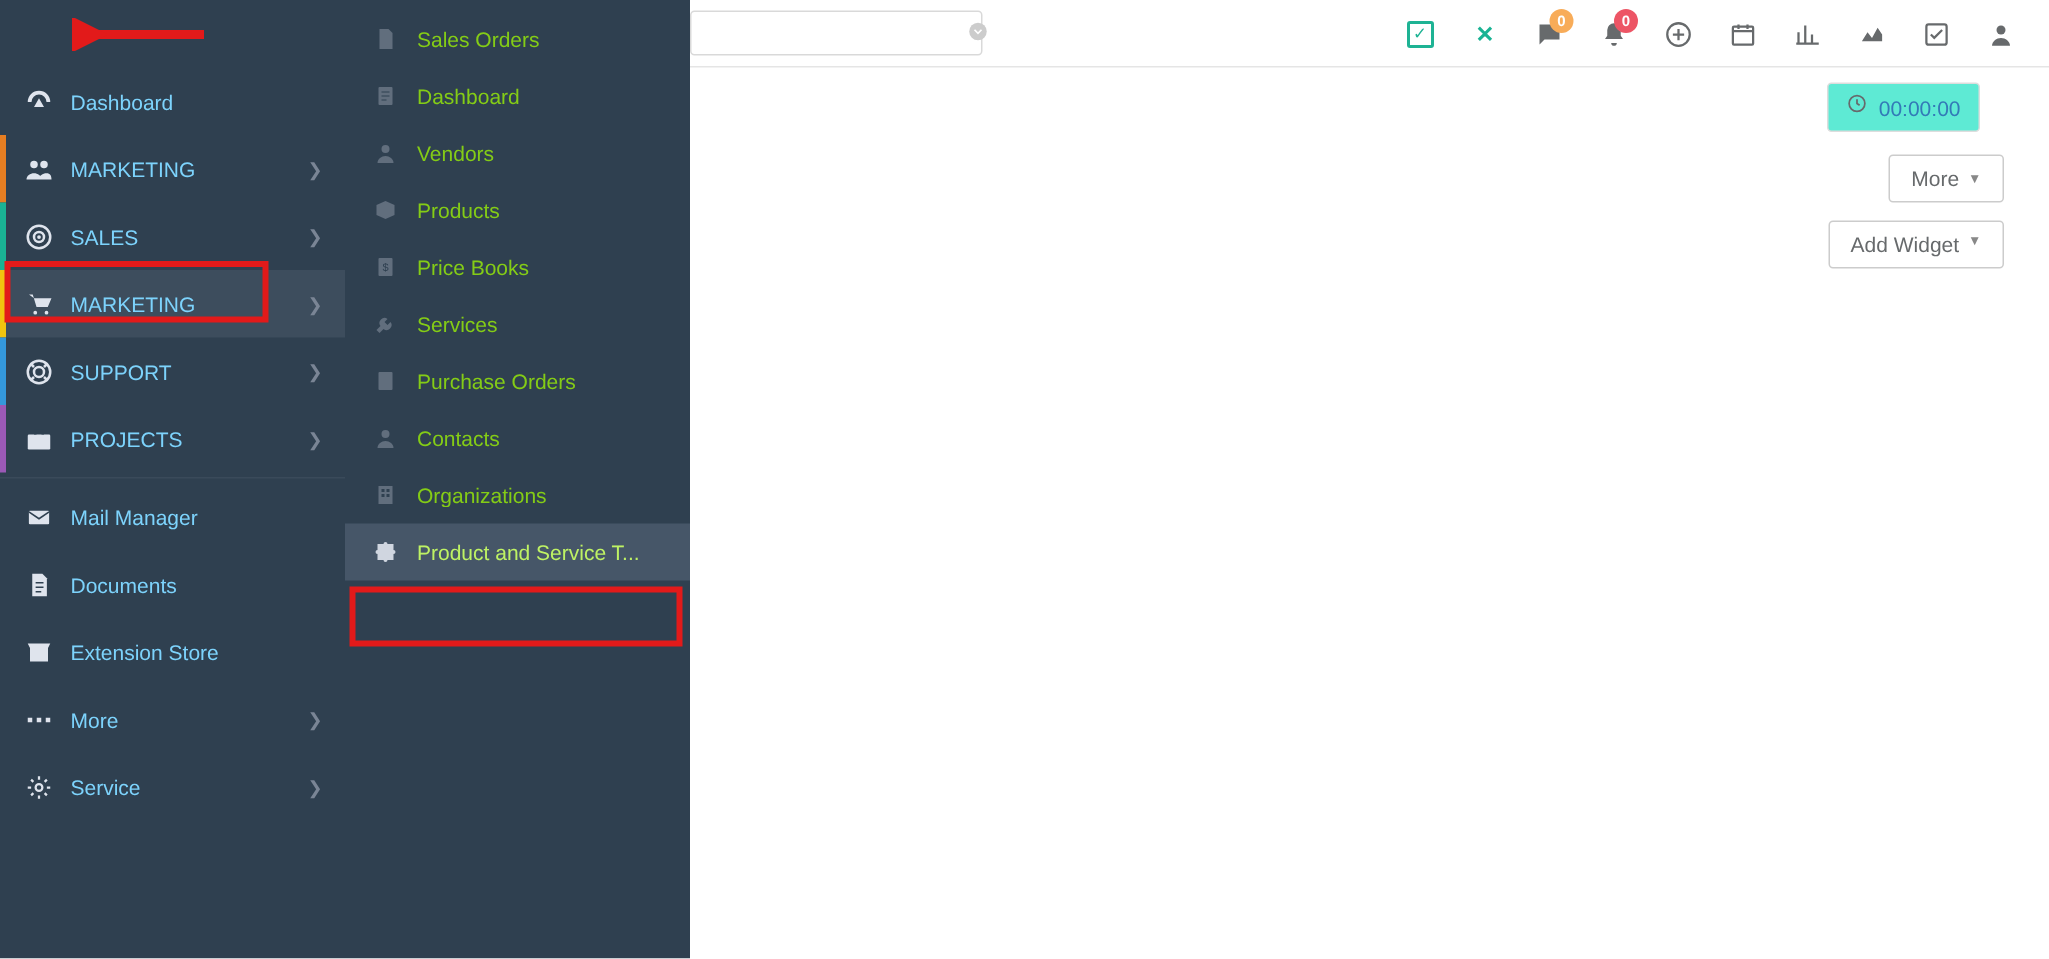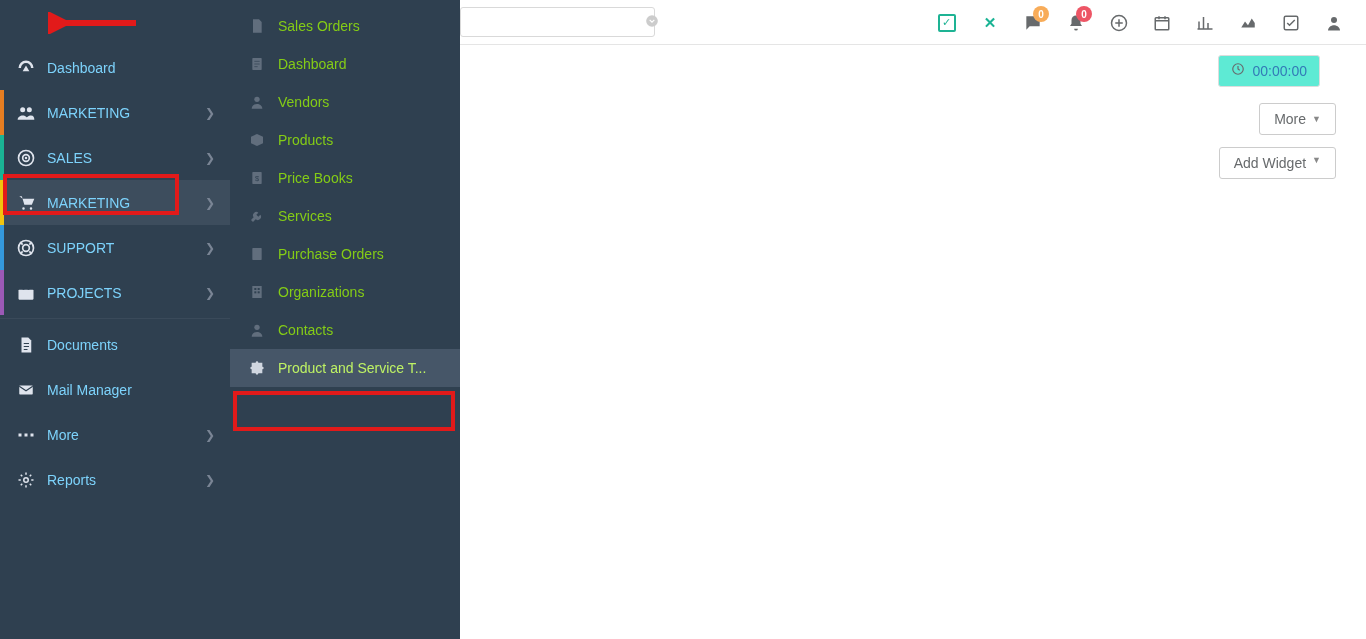--- a/index.html
+++ b/index.html
@@ -232,58 +232,66 @@
     <span class="lbl">PROJECTS</span>
     <span class="chev">❯</span>
   </div>
 
   <div class="sb-sep"></div>
 
 
   <div class="sb-item">
     <span class="ic">
         <svg class="white" width="18" height="18" viewBox="0 0 24 24">
+          <rect x="3" y="6" width="18" height="12" rx="1"></rect>
+          <path d="M3 7l9 6 9-6" stroke="#2f4050" stroke-width="1.5" fill="none"></path>
+        </svg>
+      </span>
+    <span class="lbl">Mail Manager</span>
+  </div>
+
+  <div class="sb-item">
+    <span class="ic">
+        <svg class="white" width="18" height="18" viewBox="0 0 24 24">
           <path d="M6 2h9l4 4v16H6z"></path>
           <path d="M9 10h7M9 14h7M9 18h5" stroke="#2f4050" stroke-width="1.5"></path>
         </svg>
       </span>
     <span class="lbl">Documents</span>
   </div>
 
   <div class="sb-item">
     <span class="ic">
         <svg class="white" width="18" height="18" viewBox="0 0 24 24">
-          <rect x="3" y="6" width="18" height="12" rx="1"></rect>
-          <path d="M3 7l9 6 9-6" stroke="#2f4050" stroke-width="1.5" fill="none"></path>
-        </svg>
-      </span>
-    <span class="lbl">Mail Manager</span>
-  </div>
-
+          <path d="M4 8h16l2-4H2zM4 8v12h16V8M8 8v12M16 8v12"></path>
+        </svg>
+      </span>
+    <span class="lbl">Extension Store</span>
+  </div>
 
   <div class="sb-item">
     <span class="ic">
         <svg class="white" width="18" height="6" viewBox="0 0 24 8">
           <rect x="2" y="2" width="4" height="4"></rect>
           <rect x="10" y="2" width="4" height="4"></rect>
           <rect x="18" y="2" width="4" height="4"></rect>
         </svg>
       </span>
     <span class="lbl">More</span>
     <span class="chev">❯</span>
   </div>
 
   <div class="sb-item">
     <span class="ic">
         <svg class="white" width="18" height="18" viewBox="0 0 24 24">
           <circle cx="12" cy="12" r="3" fill="none" stroke="#dfe4ed" stroke-width="2"></circle>
           <path d="M12 2v3M12 19v3M2 12h3M19 12h3M5 5l2 2M17 17l2 2M19 5l-2 2M7 17l-2 2" stroke="#dfe4ed" stroke-width="2"></path>
         </svg>
       </span>
-    <span class="lbl">Reports</span>
+    <span class="lbl">Service</span>
     <span class="chev">❯</span>
   </div>
 </div>
 
 <div class="red-box-1"></div>
 
 <div class="submenu">
   <div style="height:7px"></div>
   <div class="sub-item">
     <span class="ic">
@@ -336,41 +344,41 @@
       </span>
     <span class="lbl">Services</span>
   </div>
   <div class="sub-item">
     <span class="ic">
         <svg class="gly2" width="16" height="16" viewBox="0 0 24 24">
           <rect x="5" y="3" width="14" height="18" rx="1"></rect>
         </svg>
       </span>
     <span class="lbl">Purchase Orders</span>
+  </div>
+  <div class="sub-item">
+    <span class="ic">
+        <svg class="gly2" width="16" height="16" viewBox="0 0 24 24">
+          <circle cx="12" cy="8" r="4"></circle>
+          <path d="M4 22c0-4 4-7 8-7s8 3 8 7z"></path>
+        </svg>
+      </span>
+    <span class="lbl">Contacts</span>
   </div>
   <div class="sub-item">
     <span class="ic">
         <svg class="gly2" width="16" height="16" viewBox="0 0 24 24">
           <rect x="5" y="3" width="14" height="18"></rect>
           <rect x="8" y="6" width="3" height="3" fill="#2f4050"></rect>
           <rect x="13" y="6" width="3" height="3" fill="#2f4050"></rect>
           <rect x="8" y="11" width="3" height="3" fill="#2f4050"></rect>
           <rect x="13" y="11" width="3" height="3" fill="#2f4050"></rect>
         </svg>
       </span>
     <span class="lbl">Organizations</span>
-  </div>
-  <div class="sub-item">
-    <span class="ic">
-        <svg class="gly2" width="16" height="16" viewBox="0 0 24 24">
-          <circle cx="12" cy="8" r="4"></circle>
-          <path d="M4 22c0-4 4-7 8-7s8 3 8 7z"></path>
-        </svg>
-      </span>
-    <span class="lbl">Contacts</span>
   </div>
   <div class="sub-item active">
     <span class="ic">
         <svg width="16" height="16" viewBox="0 0 24 24" fill="#dfe4ed">
           <path d="M4 4h6a2 2 0 1 1 4 0h6v6a2 2 0 1 1 0 4v6h-6a2 2 0 1 1-4 0H4v-6a2 2 0 1 1 0-4z"></path>
         </svg>
       </span>
     <span class="lbl">Product and Service T...</span>
   </div>
 </div>

